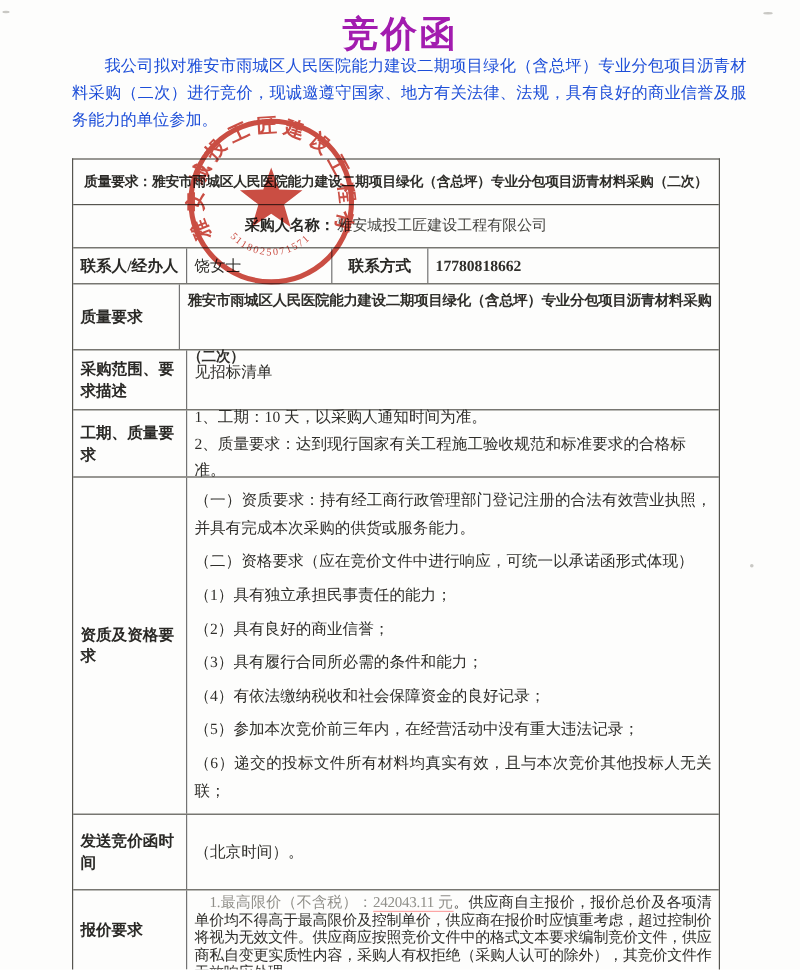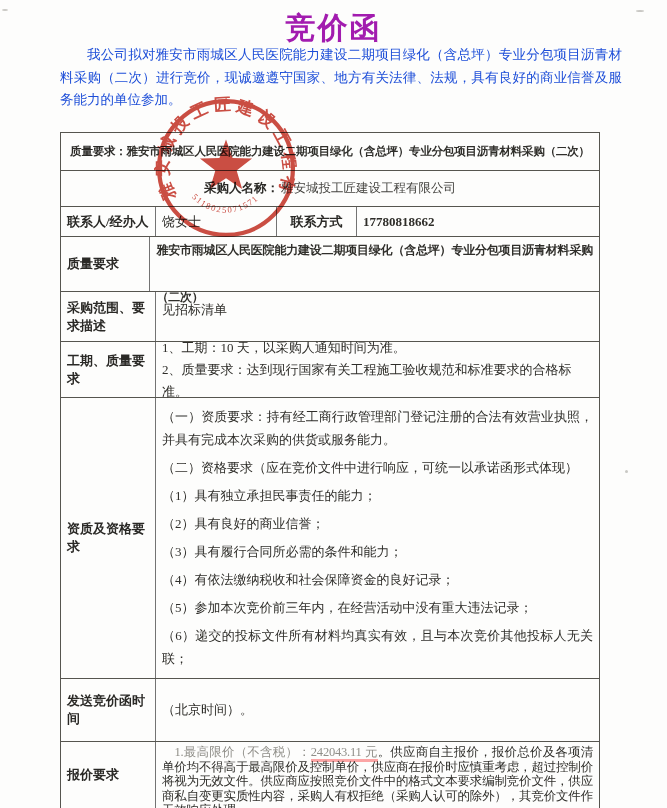--- a/index.html
+++ b/index.html
@@ -49,21 +49,21 @@
   .c-contact-label{width:80px;text-align:center;}
   .c-phone{flex:1;font-weight:bold;}
   .brief-line{font-weight:bold;font-size:12px;line-height:27px;letter-spacing:-0.2px;white-space:nowrap;margin-top:20px;}
   .sched p,.time p{margin:0;line-height:22px;}
   .time p{line-height:24px;}
   .quals{justify-content:flex-start;padding-top:7px;}
   .quals p{margin:0 0 5px;line-height:23px;text-align:justify;}
   .quote{justify-content:flex-start;padding-top:3px;font-size:12.5px;}
   .quote p{margin:0;line-height:14.5px;text-align:justify;text-indent:1em;letter-spacing:-0.2px;}
   .faded{color:#8f8e88;}
-  .price-underline{border-bottom:3px solid #fca5a5;}
+  .price-underline{border-bottom:1px solid #fca5a5;}
   
   .stamp{
     position:absolute;left:154px;top:96px;width:144px;height:144px;
     mix-blend-mode:multiply;opacity:0.88;pointer-events:none;z-index:5;
   }
   .scan-dot{position:absolute;background:#c9c8c4;border-radius:50%;}
 </style>
 </head>
 <body>
 

